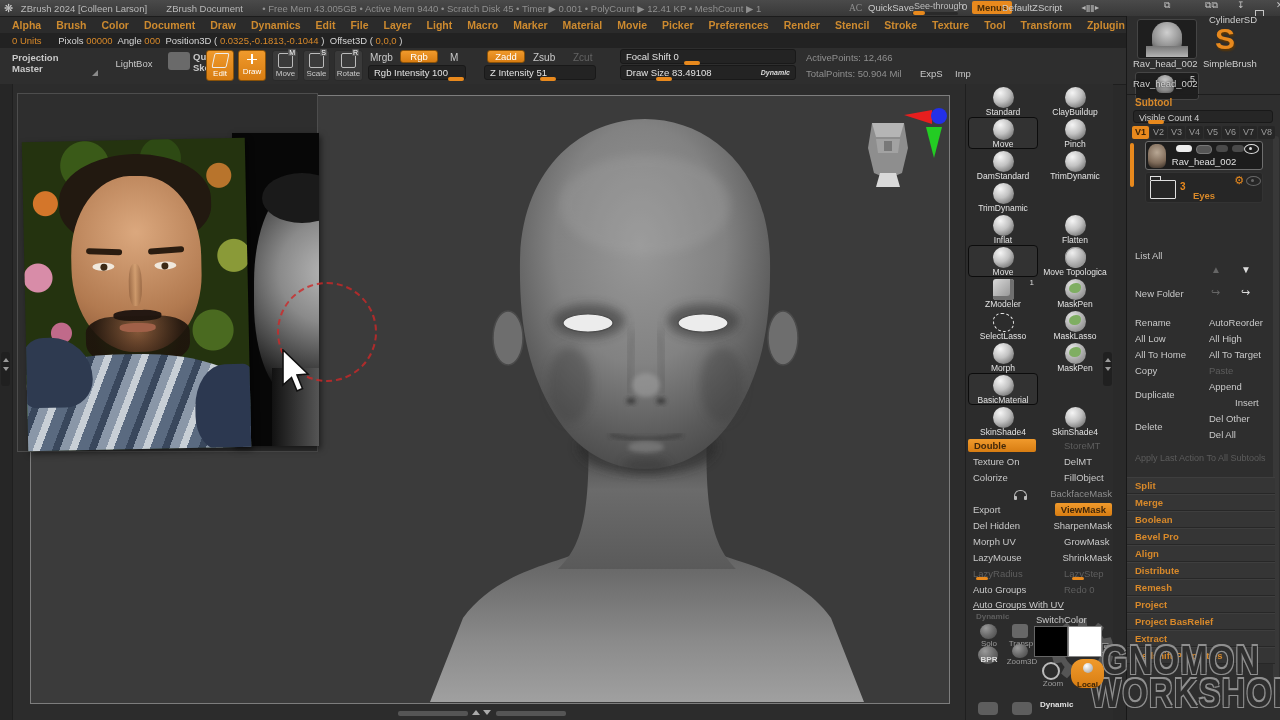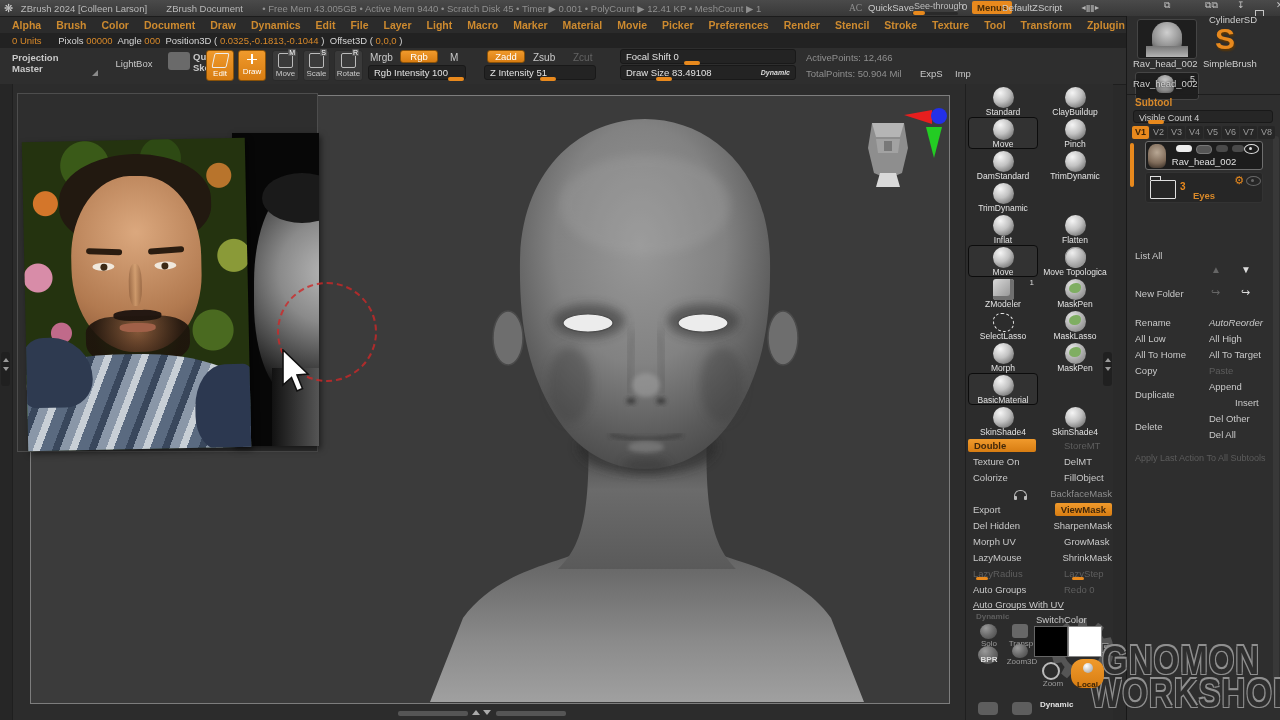--- a/index.html
+++ b/index.html
@@ -614,35 +614,49 @@
     </div>
 
     <span class="actbtn" style="left:8px;top:234px;">List All</span>
     <span class="abs" style="left:84px;top:248px;color:#666;font-size:10px;">▲</span>
     <span class="abs" style="left:114px;top:248px;color:#ddd;font-size:10px;">▼</span>
     <span class="actbtn" style="left:8px;top:272px;">New Folder</span>
     <span class="abs" style="left:84px;top:270px;color:#666;font-size:11px;">↪</span>
     <span class="abs" style="left:114px;top:270px;color:#ddd;font-size:11px;">↪</span>
 
     <span class="actbtn" style="left:8px;top:301px;">Rename</span>
-    <span class="actbtn" style="left:82px;top:301px;font-style:italic;">AutoReorder</span>
+    <span class="actbtn" style="left:82px;top:301px;">AutoReorder</span>
     <span class="actbtn" style="left:8px;top:317px;">All Low</span>
     <span class="actbtn" style="left:82px;top:317px;">All High</span>
     <span class="actbtn" style="left:8px;top:333px;">All To Home</span>
     <span class="actbtn" style="left:82px;top:333px;">All To Target</span>
     <span class="actbtn" style="left:8px;top:349px;">Copy</span>
     <span class="actbtn dis" style="left:82px;top:349px;">Paste</span>
     <span class="actbtn" style="left:82px;top:365px;">Append</span>
     <span class="actbtn" style="left:8px;top:373px;">Duplicate</span>
     <span class="actbtn" style="left:82px;top:381px;padding-left:26px;">Insert</span>
     <span class="actbtn" style="left:82px;top:397px;">Del Other</span>
     <span class="actbtn" style="left:8px;top:405px;">Delete</span>
     <span class="actbtn" style="left:82px;top:413px;">Del All</span>
     <span class="actbtn dis" style="left:8px;top:437px;font-size:9px;">Apply Last Action To All Subtools</span>
 
+    <div class="abs" style="left:0;top:461px;width:148px;">
+
+    <div class="sec">Split</div>
+        <div class="sec">Merge</div>
+        <div class="sec">Boolean</div>
+        <div class="sec">Bevel Pro</div>
+        <div class="sec">Align</div>
+        <div class="sec">Distribute</div>
+        <div class="sec">Remesh</div>
+        <div class="sec">Project</div>
+        <div class="sec">Project BasRelief</div>
+        <div class="sec">Extract</div>
+        <div class="sec">Redshift Properties</div>
+      </div>
   </div>
 
   
   <div class="abs" style="left:1088px;top:636px;z-index:2;pointer-events:none;">
     <span class="wmtext" style="position:absolute;left:2px;top:6px;font-size:9px;letter-spacing:0;">THE</span>
     <div class="wmtext" style="position:absolute;left:14px;top:0;font-size:33px;">GNOMON</div>
     <div class="wmtext" style="position:absolute;left:2px;top:33px;font-size:33px;">WORKSHOP</div>
   </div>
 
 </div>

